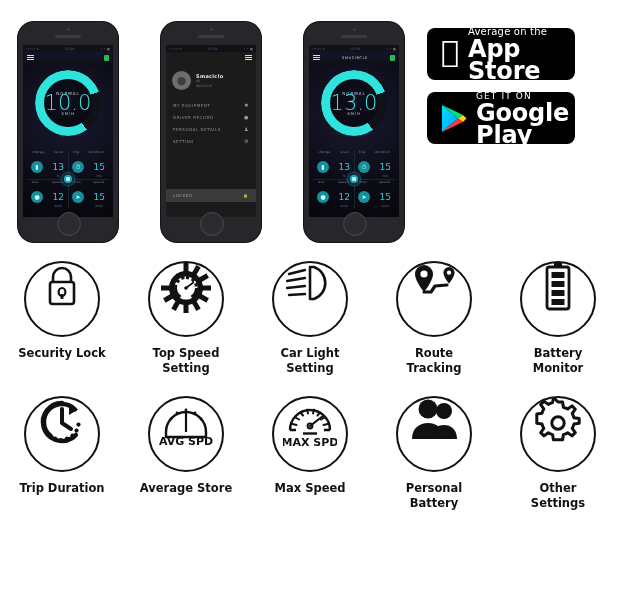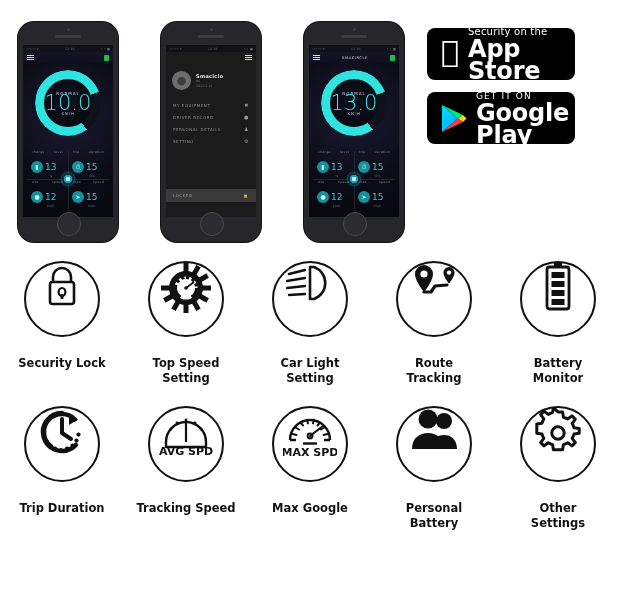--- a/index.html
+++ b/index.html
@@ -81,21 +81,21 @@
     display:flex;flex-direction:column;align-items:center;justify-content:center;
   }
   .g-mode{font-size:4px;color:#c8d2dc;letter-spacing:1px;}
   .g-val{font-size:21px;color:#3ce6e0;line-height:15px;font-weight:300;}
   .g-unit{font-size:3.8px;color:#b7c2cc;letter-spacing:.8px;}
   
   .metrics{position:relative;height:62px;padding:0 4px;box-sizing:border-box;}
   .mrow{display:flex;}
   .mcell{width:50%;box-sizing:border-box;padding:0 2px;}
   .mlabels{display:flex;justify-content:space-between;font-size:3.3px;color:#6f7f92;padding:1px 3px 0 3px;letter-spacing:.2px;}
-  .mbox{display:flex;align-items:center;gap:2px;padding:1px 2px;}
+  .mbox{display:flex;align-items:center;gap:8px;padding:1px 2px;justify-content:space-between;}
   .micon{
     width:12px;height:12px;border-radius:50%;
     background:#14919c;
     display:flex;align-items:center;justify-content:center;
     flex:0 0 auto;color:#d7f7fa;font-size:6px;line-height:1;
   }
   .mnum{font-size:9px;color:#2fc9d4;line-height:9px;font-weight:400;}
   .munit{font-size:3px;color:#5f7486;display:block;text-align:center;}
   .divider-v{position:absolute;left:50%;top:2px;width:1px;height:58px;background:#1d2535;}
   .divider-h{position:absolute;left:4px;top:30px;width:82px;height:1px;background:#1d2535;}
@@ -142,21 +142,21 @@
   .features{position:absolute;left:0;top:255px;width:620px;}
   .frow{display:flex;}
   .fcell{width:124px;display:flex;flex-direction:column;align-items:center;}
   .fcircle{
     width:72px;height:72px;border-radius:50%;
     border:2.5px solid #111;
     display:flex;justify-content:center;
     background:#fff;margin-top:6px;
   }
   .flabel{
-    margin-top:19px;font-size:11.5px;font-weight:bold;color:#111;
+    margin-top:9px;font-size:11.5px;font-weight:bold;color:#111;
     text-align:center;line-height:15px;max-width:110px;
   }
   .frow2{margin-top:14px;}
   svg{display:block;}
 </style>
 </head>
 <body>
 
 <div class="phones-row">
 
@@ -384,21 +384,21 @@
       </div>
     </div>
     <div class="home"></div>
   </div>
 </div>
 
 <div class="badges">
   <div class="badge">
     <span class="apple-glyph"></span>
     <span class="b-txt">
-      <span class="b-small">Security on the</span>
+      <span class="b-small">Average on the</span>
       <span class="b-big">App Store</span>
     </span>
   </div>
   <div class="badge">
     <span>
       <svg width="26" height="29" viewBox="0 0 26 29">
         <defs>
           <linearGradient id="gpA" x1="0" y1="0" x2="1" y2="1">
             <stop offset="0" stop-color="#00e0ff"></stop>
               <stop offset="1" stop-color="#00a0ff"></stop>
@@ -554,21 +554,21 @@
             <circle cx="27" cy="12" r="1.4"></circle>
             <circle cx="18" cy="15" r="1.4"></circle>
               <circle cx="36" cy="15" r="1.4"></circle>
             <circle cx="12" cy="21" r="1.4"></circle>
               <circle cx="42" cy="21" r="1.4"></circle>
           </g>
           <text x="27" y="47" font-family="DejaVu Sans, sans-serif" font-size="11" font-weight="bold" fill="#111" text-anchor="middle">AVG SPD</text>
         </svg>
       </div>
       <div class="flabel">
-        <span>Tracking Speed</span>
+        <span>Average Store</span>
       </div>
     </div>
 
     <div class="fcell">
       <div class="fcircle">
         <svg width="54" height="52" viewBox="0 0 54 52">
           <path d="M7 32 a20 20 0 0 1 40 0" fill="none" stroke="#111" stroke-width="2.4"></path>
           <path d="M7 32 h6 M41 32 h6" stroke="#111" stroke-width="2.4"></path>
           <g stroke="#111" stroke-width="2" stroke-linecap="round">
             <line x1="9.5" y1="26" x2="13.5" y2="27"></line>
@@ -580,21 +580,21 @@
             <line x1="41.5" y1="19.5" x2="38" y2="21.5"></line>
             <line x1="44.5" y1="26" x2="40.5" y2="27"></line>
           </g>
           <line x1="27" y1="28" x2="40" y2="18" stroke="#111" stroke-width="2.2" stroke-linecap="round"></line>
           <circle cx="27" cy="28" r="2.4" fill="none" stroke="#111" stroke-width="2"></circle>
           <line x1="20" y1="35.5" x2="34" y2="35.5" stroke="#111" stroke-width="2.4"></line>
           <text x="27" y="48" font-family="DejaVu Sans, sans-serif" font-size="11" font-weight="bold" fill="#111" text-anchor="middle">MAX SPD</text>
         </svg>
       </div>
       <div class="flabel">
-        <span>Max Google</span>
+        <span>Max Speed</span>
       </div>
     </div>
 
     <div class="fcell">
       <div class="fcircle">
         <svg width="50" height="42" viewBox="0 0 50 42">
           <circle cx="19" cy="11" r="9.5" fill="#111"></circle>
           <path d="M3 41 c0 -11 7.5 -16 16 -16 c8.5 0 16 5 16 16 z" fill="#111"></path>
           <circle cx="35" cy="13" r="8" fill="#111"></circle>
           <path d="M22 41 c0 -9.5 6 -14 13 -14 c7 0 13 4.5 13 14 z" fill="#111"></path>

